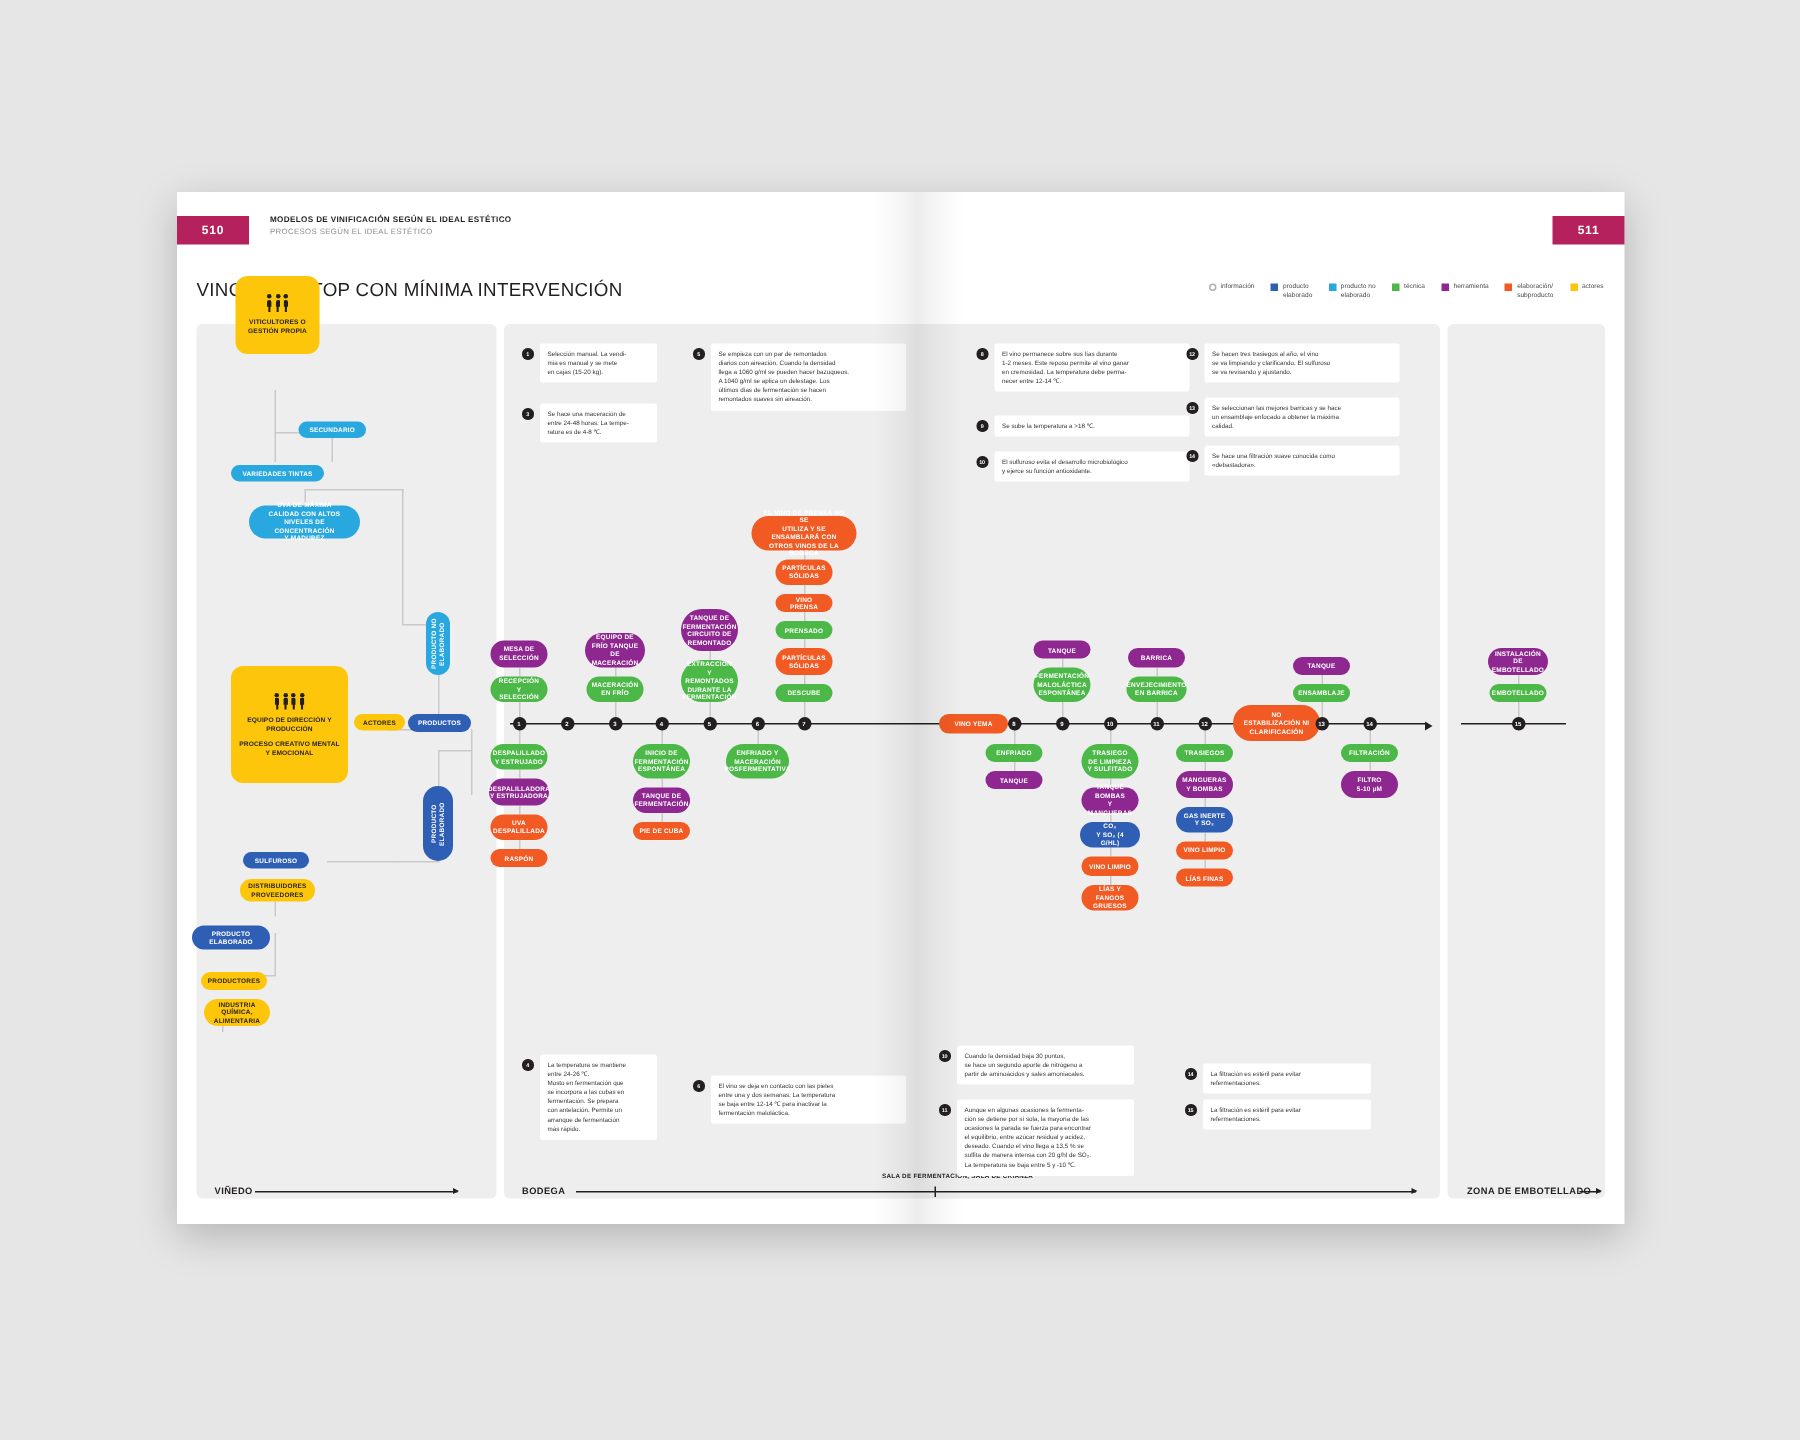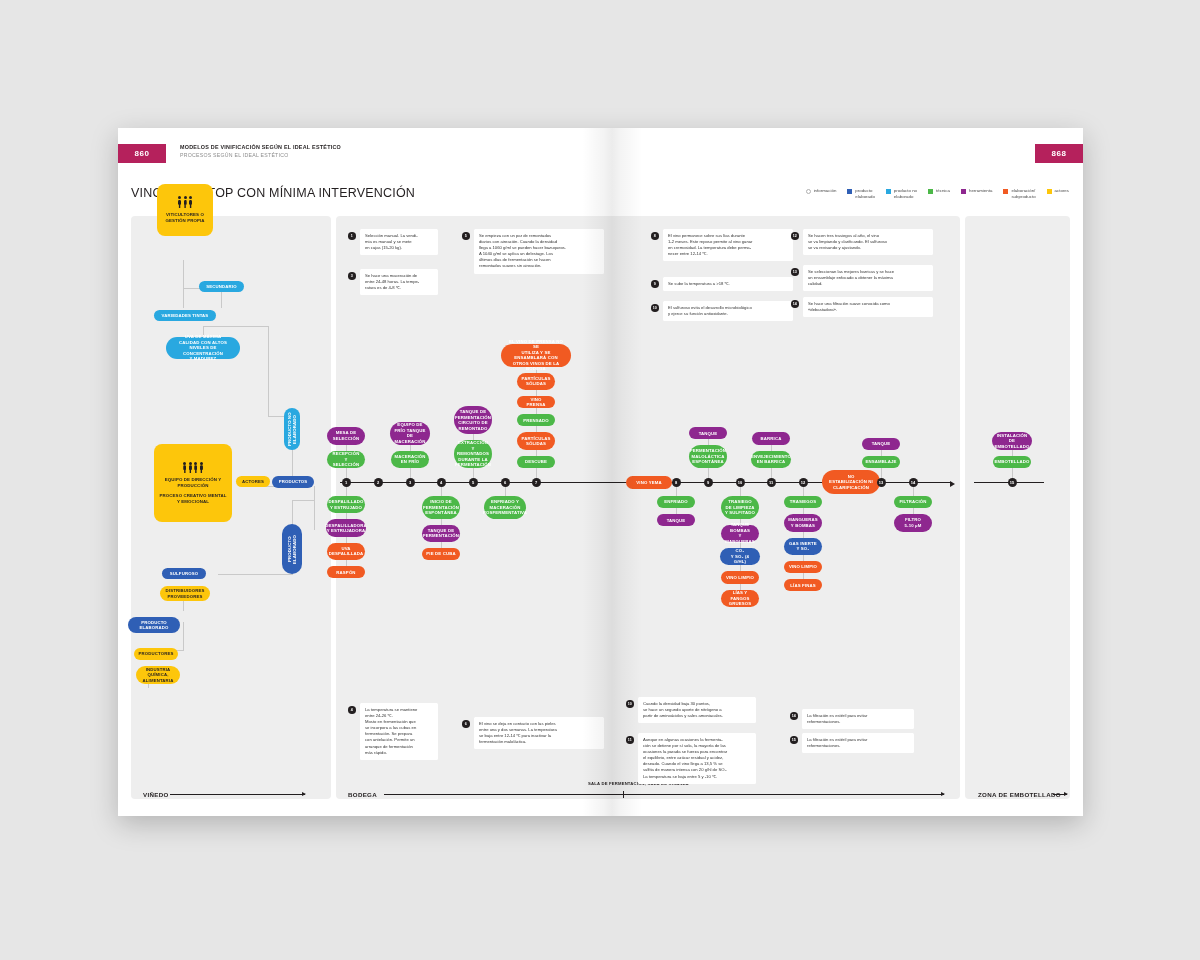--- a/index.html
+++ b/index.html
@@ -120,22 +120,22 @@
     display:flex; align-items:center; justify-content:center; z-index:14;
   }
 </style>
 </head>
 <body>
 
 <div id="spread">
 
   <div id="gutter"></div>
 
-  <div class="pagenum" id="pagenum-left">860</div>
-  <div class="pagenum" id="pagenum-right">868</div>
+  <div class="pagenum" id="pagenum-left">510</div>
+  <div class="pagenum" id="pagenum-right">511</div>
 
   <div id="runhead">
     <div class="rh1">MODELOS DE VINIFICACIÓN SEGÚN EL IDEAL ESTÉTICO</div>
     <div class="rh2">PROCESOS SEGÚN EL IDEAL ESTÉTICO</div>
   </div>
 
   <div id="maintitle">VINO TINTO TOP CON MÍNIMA INTERVENCIÓN</div>
 
   <div id="legend">
       <div class="lg">

